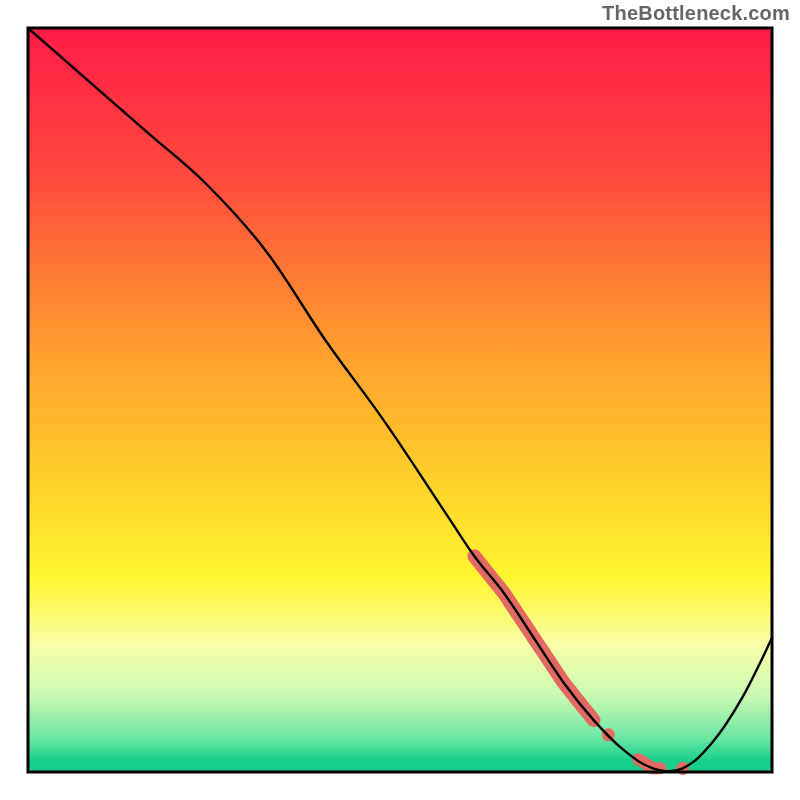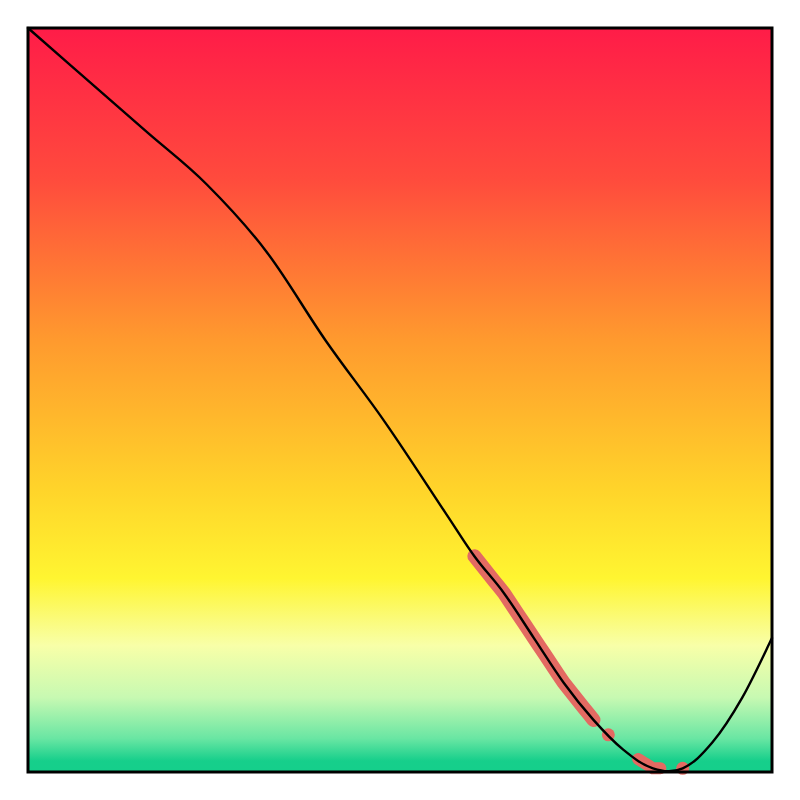--- a/index.html
+++ b/index.html
@@ -52,13 +52,14 @@
         </linearGradient>
       </defs>
       <rect x="28" y="28" width="744" height="744" fill="url(#bg-grad)"></rect>
       <path d="M 474.4 556.24 L 479.36 562.4399999999999 L 484.32000000000005 568.6400000000001 L 489.28 574.84 L 494.23999999999995 581.04 L 499.2 587.24 L 504.16 593.44 L 509.12000000000006 600.88 L 514.0799999999999 608.3199999999999 L 519.04 615.76 L 524 623.2 L 528.96 630.64 L 533.9200000000001 638.08 L 538.8800000000001 645.5200000000001 L 543.8399999999999 652.9599999999999 L 548.8 660.4 L 553.76 667.84 L 558.7199999999999 675.2799999999999 L 563.68 682.72 L 568.64 688.9200000000001 L 573.5999999999999 695.12 L 578.56 701.32 L 583.52 707.52 L 588.48 713.72 L 593.44 719.92" fill="none" stroke="#e36a62" stroke-width="14" stroke-linecap="round"></path>
       <circle cx="608.32" cy="734.8" r="6.5" fill="#e36a62"></circle>
       <path d="M 638.0799999999999 758.98 L 639.01 759.56125 L 639.94 760.1424999999999 L 640.87 760.72375 L 641.8 761.305 L 642.73 761.88625 L 643.66 762.4675 L 644.59 763.0487499999999 L 645.52 763.63 L 646.45 764.21125 L 647.38 764.7925 L 648.31 765.37375 L 649.24 765.9549999999999 L 650.1700000000001 766.53625 L 651.1 767.1175 L 652.03 767.69875 L 652.9599999999999 768.28 L 653.89 768.28 L 654.82 768.28 L 655.75 768.28 L 656.68 768.28 L 657.61 768.28 L 658.5400000000001 768.28 L 659.47 768.28 L 660.4 768.28" fill="none" stroke="#e36a62" stroke-width="12" stroke-linecap="round"></path>
       <circle cx="682.72" cy="768.28" r="6.5" fill="#e36a62"></circle>
       <path d="M 28 28 C 38.7136 37.374399999999994 66.09280000000001 61.33119999999995 87.52000000000001 80.07999999999996 C 108.94720000000001 98.82879999999996 125.61280000000002 113.41120000000002 147.04000000000002 132.16000000000003 C 168.46720000000002 150.90880000000004 185.1328 162.81279999999998 206.56 184.23999999999998 C 227.9872 205.66719999999998 244.65280000000004 223.07680000000005 266.08000000000004 251.20000000000005 C 287.50720000000007 279.32320000000004 304.17280000000005 309.6784 325.6 340.48 C 347.0272 371.2816 363.6928 391.5184 385.12 422.32 C 406.54720000000003 453.1216 428.56960000000004 487.49440000000004 444.64000000000004 511.6 C 460.71040000000005 535.7056 463.6864 541.5088 474.4 556.24 C 485.11359999999996 570.9712000000001 493.4464 578.7088 504.16 593.44 C 514.8736 608.1712000000001 523.2064 622.0096000000001 533.9200000000001 638.08 C 544.6336000000001 654.1504 552.9663999999999 667.9888000000001 563.68 682.72 C 574.3936 697.4512 582.7264 707.8672 593.44 719.92 C 604.1536000000001 731.9727999999999 612.4864000000001 740.9752 623.2 749.68 C 633.9136 758.3847999999999 642.2463999999999 764.932 652.9599999999999 768.28 C 663.6736 771.6279999999999 672.0064 772.9671999999999 682.72 768.28 C 693.4336000000001 763.5928 701.7664 754.9624 712.48 742.24 C 723.1936000000001 729.5176 731.5264 716.3488 742.24 697.6 C 752.9536 678.8512000000001 766.6432 648.7936000000001 772 638.08" fill="none" stroke="#000000" stroke-width="2.4" stroke-linejoin="round" stroke-linecap="round"></path>
       <rect x="28" y="28" width="744" height="744" fill="none" stroke="#000000" stroke-width="3"></rect>
     </svg>
+  <div class="watermark">TheBottleneck.com</div>
 </div>
 
 </body></html>

